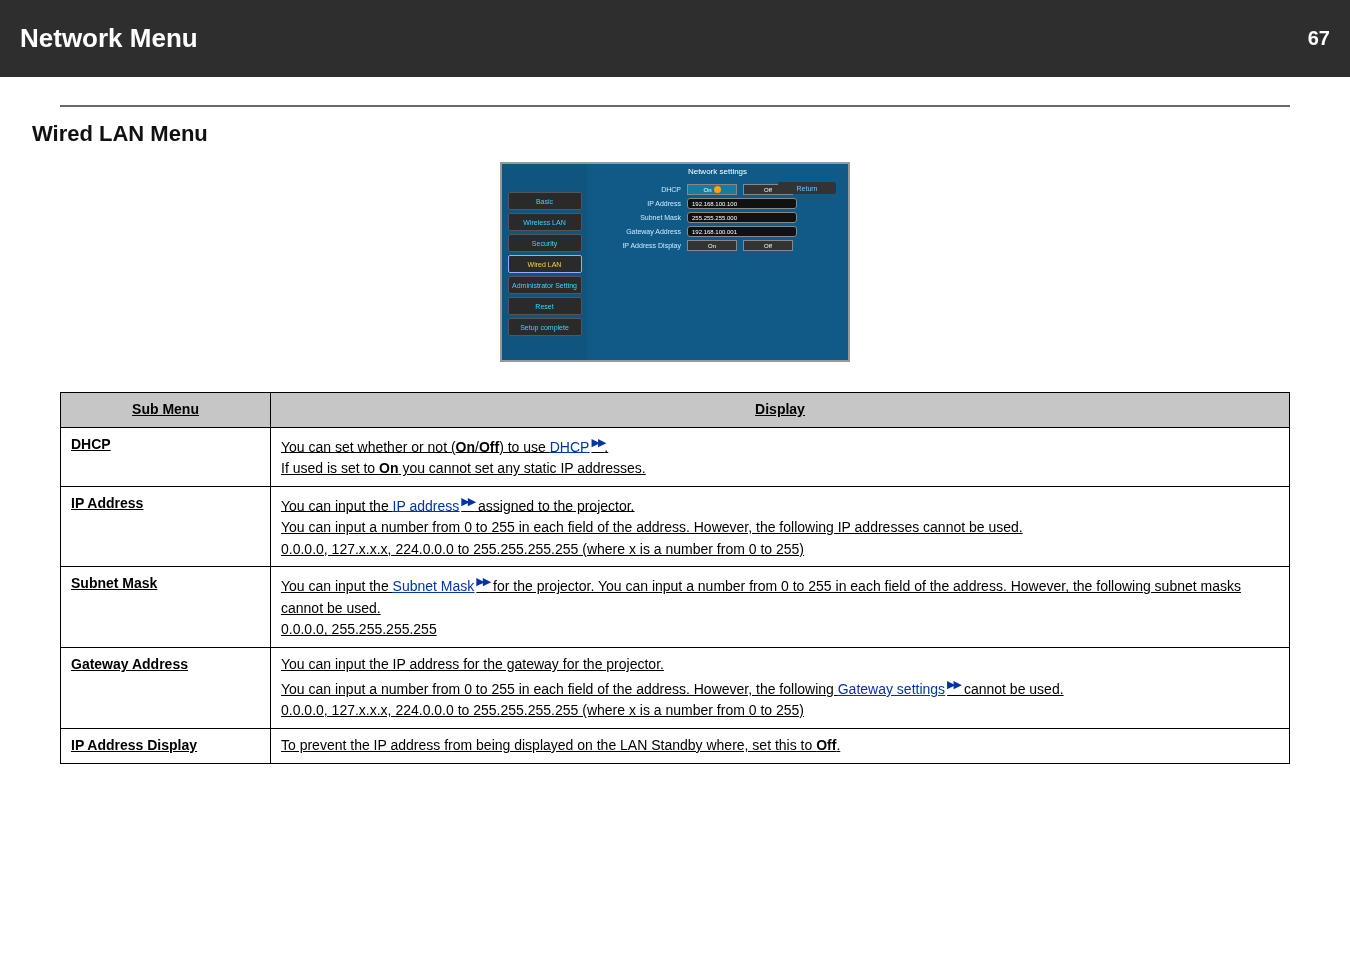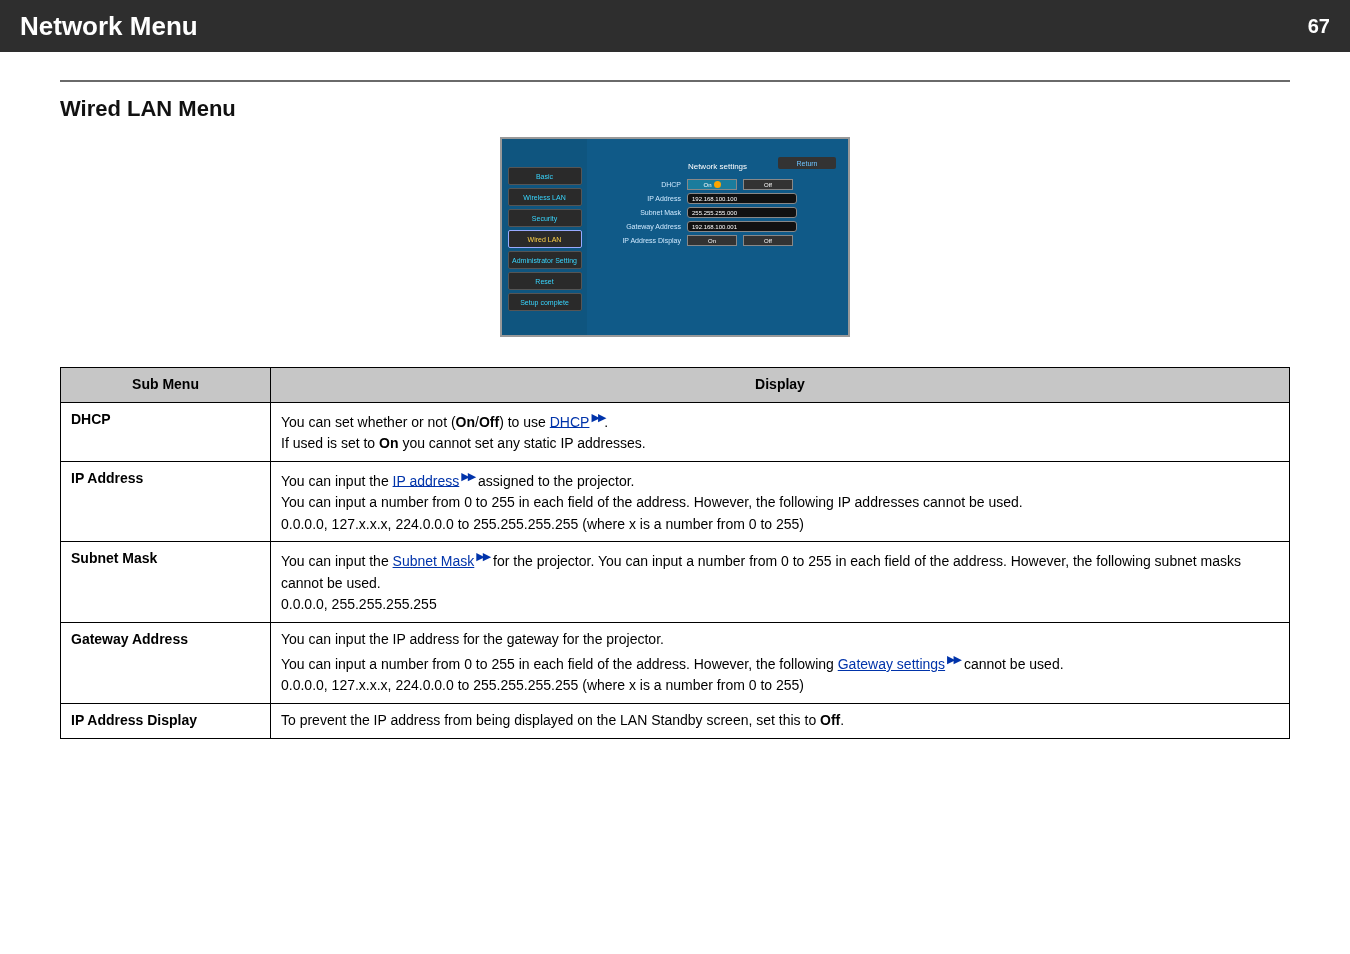--- a/index.html
+++ b/index.html
@@ -9,34 +9,34 @@
     width: 1350px;
     color: #000;
   }
   .header-bar {
     background: #2e2e2e;
     color: #fff;
     display: flex;
     justify-content: space-between;
     align-items: center;
     padding: 10px 20px 10px 20px;
-    height: 52px;
+    height: 77px;
   }
   .header-title { font-size: 26px; font-weight: 600; }
   .header-page { font-size: 20px; font-weight: 600; }
 
   .underline-bar {
     height: 2px;
     background: #6a6a6a;
     margin: 28px 60px 14px 60px;
   }
   .section-title {
     font-size: 22px;
     font-weight: 700;
-    margin: 0 60px 15px 60px;
+    margin: 0 60px 15px 32px;
     color: #111;
   }
 
   
   .shot-wrap {
     display: flex;
     justify-content: center;
     margin-bottom: 30px;
   }
   .shot {
@@ -66,21 +66,21 @@
     border-radius: 2px;
     display: flex;
     align-items: center;
     justify-content: center;
     text-align: center;
   }
   .shot-btn.sel { color: #ffd24a; border-color: #9af; }
   .shot-main {
     flex: 1;
     position: relative;
-    padding: 20px 10px;
+    padding: 0 10px;
   }
   .shot-title {
     color: #fff;
     font-size: 8px;
     text-align: center;
     padding: 3px 0 8px 0;
   }
   .shot-return {
     position: absolute;
     right: 12px;
@@ -115,21 +115,21 @@
   .shot-dot { width: 7px; height: 7px; border-radius: 50%; background: #ffa500; }
   .shot-val {
     width: 110px; height: 11px;
     background: #111; border: 1px solid #888;
     color: #fff; font-size: 6px;
     display: flex; align-items: center; padding-left: 4px;
     border-radius: 3px;
   }
 
   
-  .tbl-wrap { margin: 12px 60px 60px 60px; }
+  .tbl-wrap { margin: 12px 60px 60px 60px; text-decoration: underline; }
   table {
     border-collapse: collapse;
     width: 100%;
     table-layout: fixed;
   }
   th, td {
     border: 1px solid #000;
     font-size: 14px;
     vertical-align: top;
     padding: 6px 10px;
@@ -263,18 +263,18 @@
         <div>
           <span>You can input a number from 0 to 255 in each field of the address. However, the following </span><span class="link">Gateway settings</span><span class="gly">▶▶</span><span> cannot be used.</span>
         </div>
         <div>0.0.0.0, 127.x.x.x, 224.0.0.0 to 255.255.255.255 (where x is a number from 0 to 255)</div>
       </td>
     </tr>
 
     <tr>
       <td class="rowhead">IP Address Display</td>
       <td>
-        <span>To prevent the IP address from being displayed on the LAN Standby screen, set this to </span><span class="bold">Off</span><span>.</span>
+        <span>To prevent the IP address from being displayed on the LAN Standby where, set this to </span><span class="bold">Off</span><span>.</span>
       </td>
     </tr>
   </tbody>
 </table>
 </div>
 
 </body></html>

